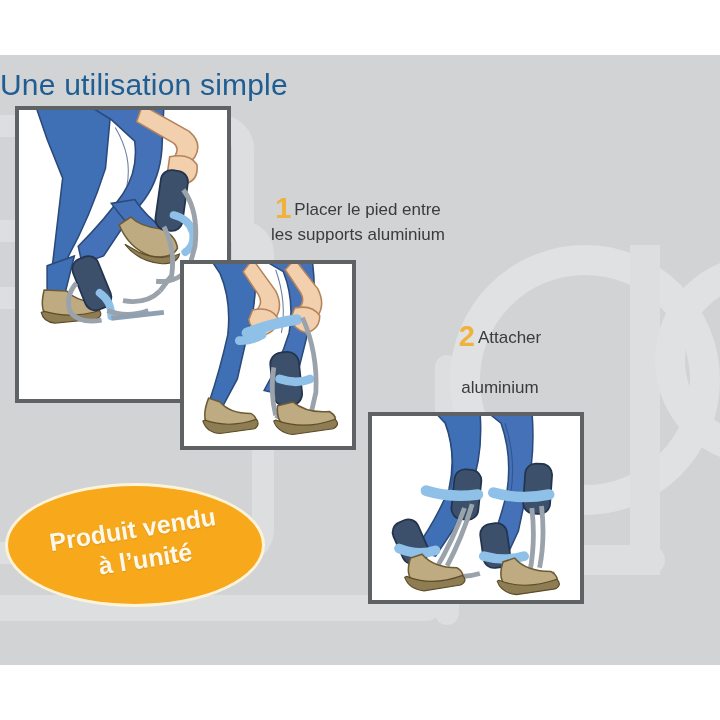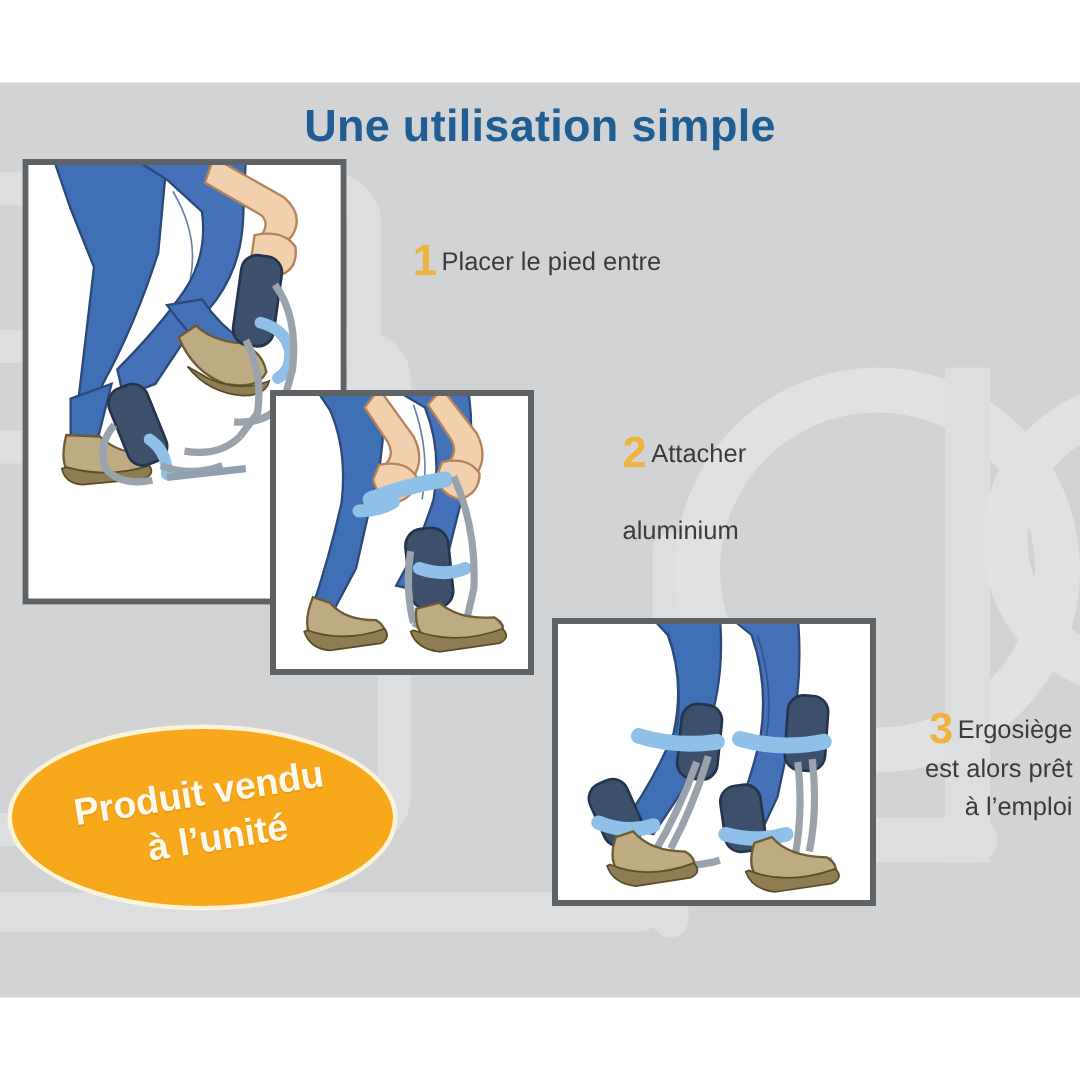--- a/index.html
+++ b/index.html
@@ -14,37 +14,37 @@
   
   .bg-band{position:absolute;left:0;top:55px;width:720px;height:610px;background:#d1d3d4;overflow:hidden;}
 
   
   .wm{position:absolute;background:transparent;border:22px solid #dcdee0;border-radius:34px;}
   .wm-solid{position:absolute;background:#dcdee0;}
   .wm-ring{position:absolute;border-radius:50%;border:30px solid #dfe1e3;}
 
   
   .title{
-    position:absolute;left:0;top:68px;width:720px;text-align:center;
-    font-size:30px;font-weight:bold;color:#1f5d92;letter-spacing:.2px;
+    position:absolute;left:0;top:68px;width:720px;text-align:left;
+    font-size:30px;font-weight:normal;color:#1f5d92;letter-spacing:.2px;
   }
 
   
   .panel{position:absolute;background:#ffffff;border:4px solid #5f6265;box-sizing:border-box;overflow:hidden;}
   .panel svg{display:block;width:100%;height:100%;}
 
   #panel1{left:15px;top:106px;width:216px;height:297px;}
   #panel2{left:180px;top:260px;width:176px;height:190px;}
   #panel3{left:368px;top:412px;width:216px;height:192px;}
 
   
-  .step{position:absolute;color:#3b3b3b;font-size:17px;line-height:1.45;}
+  .step{position:absolute;color:#3b3b3b;font-size:17px;line-height:1.45;margin-top:34px;}
   .step .num{color:#f0b23c;font-size:29px;font-weight:bold;line-height:1;vertical-align:-3px;margin-right:3px;}
   #step1{left:243px;top:160px;width:230px;text-align:center;}
-  #step2{left:415px;top:288px;width:170px;text-align:left;}
+  #step2{left:415px;top:288px;width:170px;text-align:center;}
   #step3{left:575px;top:472px;width:140px;text-align:right;}
 
   
   .badge{
     position:absolute;left:8px;top:486px;width:254px;height:118px;
     background:#f7a81b;border-radius:50%;
     box-shadow:0 0 0 3px #fdf3d8;
   }
   .badge-text{
     position:absolute;left:0;top:0;width:254px;height:118px;
@@ -174,33 +174,29 @@
       <path d="M40 148 Q34 166 44 174 Q68 182 92 172 Q98 164 88 158 Q64 158 52 144 Z" fill="#bfab82" stroke="#6d5b34" stroke-width="1.6"></path>
       <path d="M34 168 Q38 180 54 182 L92 176 Q100 172 94 166 Q62 178 36 167 Z" fill="#8e7c52" stroke="#5c4c28" stroke-width="1.2"></path>
 
       <path d="M136 152 Q130 170 140 178 Q166 186 190 176 Q196 168 186 162 Q160 162 148 148 Z" fill="#bfab82" stroke="#6d5b34" stroke-width="1.6"></path>
       <path d="M130 172 Q134 184 150 186 L190 180 Q198 176 192 170 Q158 182 132 171 Z" fill="#8e7c52" stroke="#5c4c28" stroke-width="1.2"></path>
     </svg>
   </div>
 
   <div class="step" id="step1">
     <span class="num">1</span><span>Placer le pied entre</span><br>
+    <span>les supports aluminium</span>
   </div>
 
   <div class="step" id="step2">
     <span class="num">2</span><span>Attacher</span><br>
     <br>
     <span>aluminium</span>
   </div>
 
-  <div class="step" id="step3">
-    <span class="num">3</span><span>Ergosiège</span><br>
-    <span>est alors prêt</span><br>
-    <span>à l’emploi</span>
-  </div>
 
   <div class="badge">
     <div class="badge-text">
       <span class="l1">Produit vendu</span>
       <span class="l2">à l’unité</span>
     </div>
   </div>
 
 </div>
 

